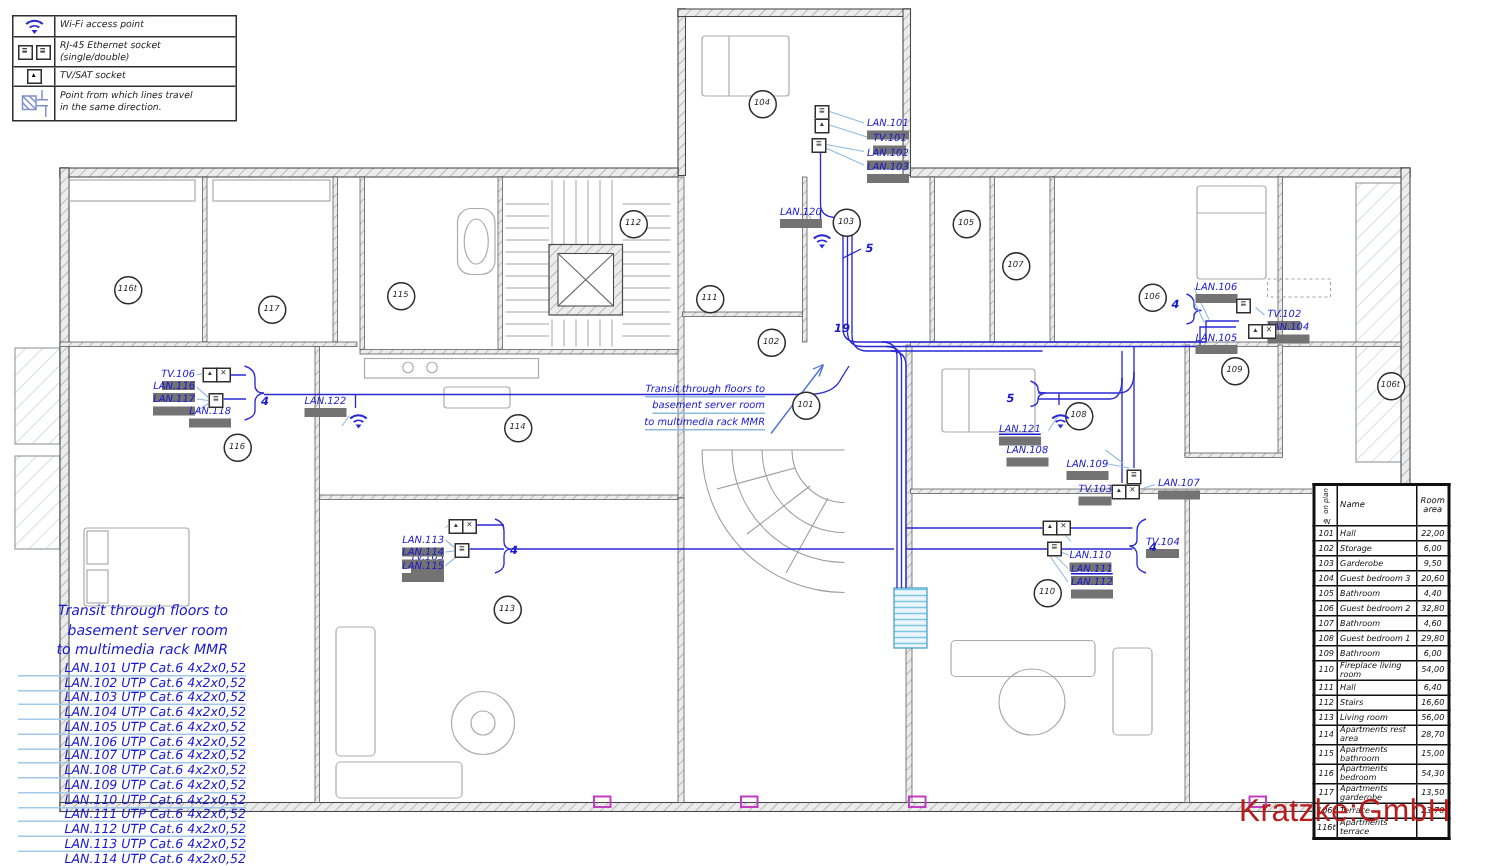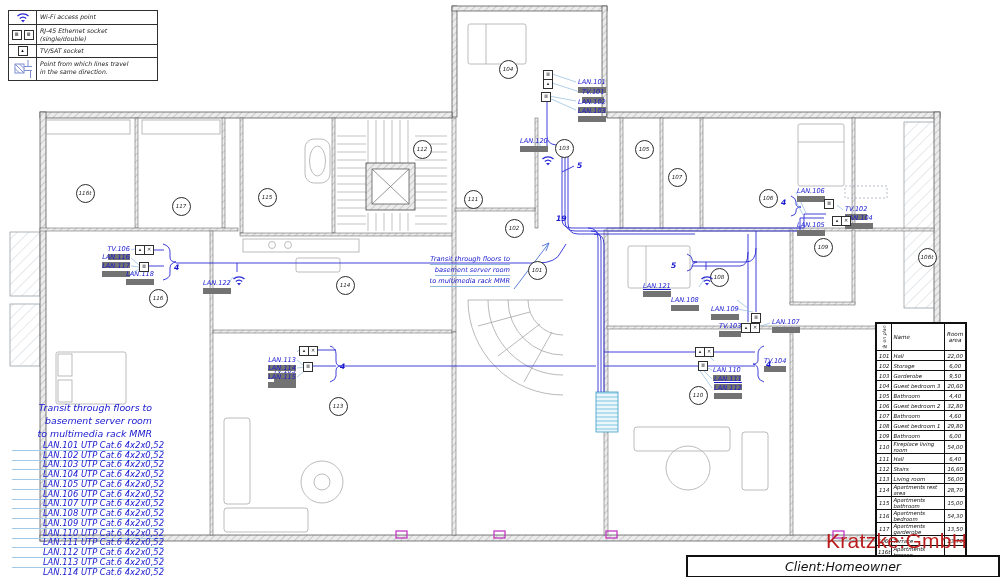--- a/index.html
+++ b/index.html
@@ -378,21 +378,20 @@
         </tr>
         <tr>
           <td class="cnum">116t</td>
           <td class="cname">Apartments terrace</td>
           <td class="carea"></td>
         </tr>
       </tbody>
   </table>
 
   <div class="brand">Kratzke:GmbH</div>
-  <div class="client">Client:Homeowner</div>
 
 <div class="circ" style="left: 498.5px; top: 59.5px;">104</div>
     <div class="circ" style="left: 412.5px; top: 139.5px;">112</div>
     <div class="circ" style="left: 554.5px; top: 138.5px;">103</div>
     <div class="circ" style="left: 634.5px; top: 139.5px;">105</div>
     <div class="circ" style="left: 667.5px; top: 167.5px;">107</div>
     <div class="circ" style="left: 75.5px; top: 183.5px;">116t</div>
     <div class="circ" style="left: 171.5px; top: 196.5px;">117</div>
     <div class="circ" style="left: 257.5px; top: 187.5px;">115</div>
     <div class="circ" style="left: 463.5px; top: 189.5px;">111</div>
@@ -419,27 +418,27 @@
     <span class="lbl u" style="right: 704px; top: 365px;">LAN.114</span>
     <span class="lbl u" style="right: 704px; top: 374px;">LAN.115</span>
     <span class="lbl u" style="left: 716px; top: 358px; margin-left: 48px;">TV.104</span>
     <span class="lbl u" style="left: 713px; top: 367px;">LAN.110</span>
     <span class="lbl u" style="left: 714px; top: 376px; text-decoration: underline;">LAN.111</span>
     <span class="lbl u" style="left: 714px; top: 385px;">LAN.112</span>
     <span class="lbl u" style="left: 797px; top: 188px;">LAN.106</span>
     <span class="lbl u" style="left: 797px; top: 198px; margin-top: 24px;">LAN.105</span>
     <span class="lbl u" style="left: 845px; top: 206px;">TV.102</span>
     <span class="lbl u" style="left: 845px; top: 215px;">LAN.104</span>
-    <span class="lbl u" style="left: 643px; top: 283px; text-decoration: underline;">LAN.121</span>
+    <span class="lbl u" style="left: 666px; top: 283px; text-decoration: underline;">LAN.121</span>
     <span class="lbl u" style="left: 671px; top: 297px;">LAN.108</span>
     <span class="lbl u" style="left: 711px; top: 306px;">LAN.109</span>
     <span class="lbl u" style="left: 719px; top: 323px;">TV.103</span>
     <span class="lbl u" style="left: 772px; top: 319px;">LAN.107</span>
     <span class="lbl u" style="left: 520px; top: 138px;">LAN.120</span>
-    <span class="lbl u" style="left: 203px; top: 280px;">LAN.122</span>
+    <span class="lbl u" style="left: 203px; top: 264px;">LAN.122</span>
     <span class="lbl c" style="left: 174px; top: 264px;">4</span>
     <span class="lbl c" style="left: 340px; top: 363px;">4</span>
     <span class="lbl c" style="left: 781px; top: 199px;">4</span>
     <span class="lbl c" style="left: 766px; top: 361px;">4</span>
     <span class="lbl c" style="left: 577px; top: 162px;">5</span>
     <span class="lbl c" style="left: 671px; top: 262px;">5</span>
     <span class="lbl c" style="left: 556px; top: 215px;">19</span>
     <div class="sq" style="left: 543px; top: 70px;">≣</div>
     <div class="sq" style="left: 543px; top: 79px;">▴</div>
     <div class="sq" style="left: 541px; top: 92px;">≣</div>

